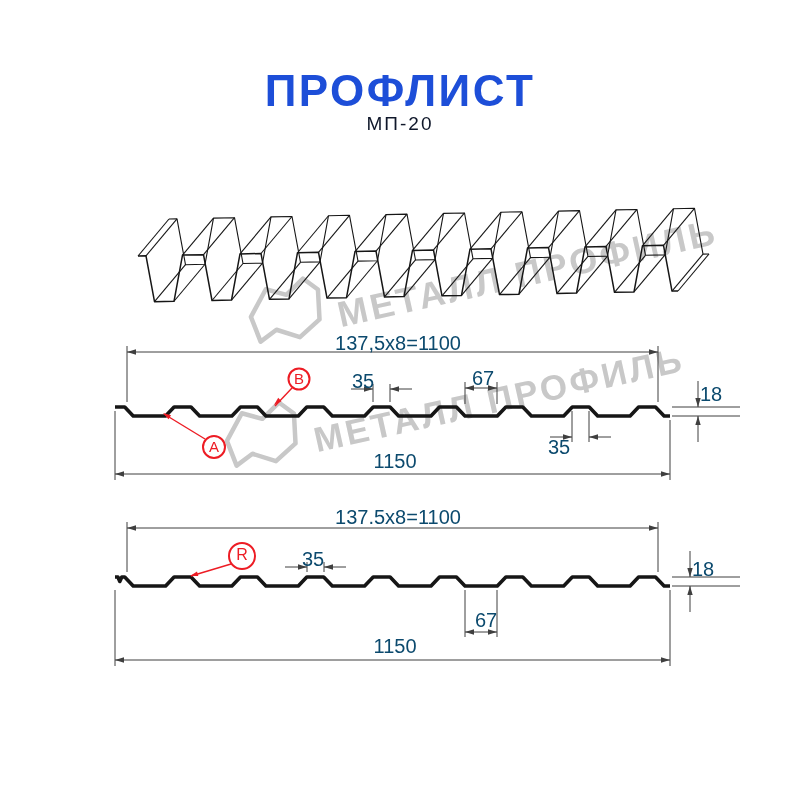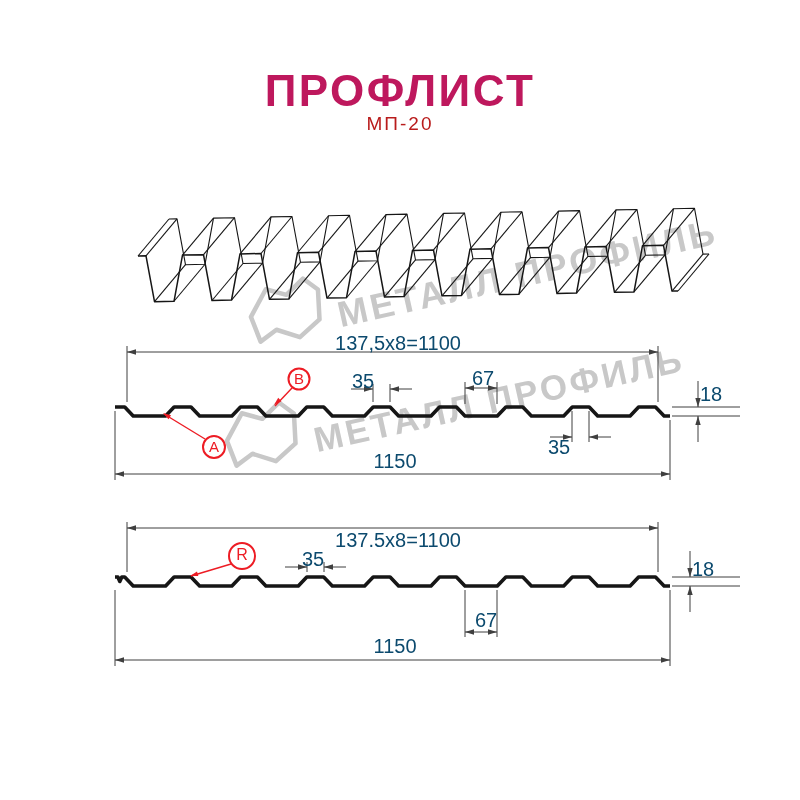--- a/index.html
+++ b/index.html
@@ -1,21 +1,21 @@
 <!DOCTYPE html>
 <html><head>
 <meta charset="utf-8">
 <style>
   html,body{margin:0;padding:0;background:#ffffff;}
   #stage{position:relative;width:800px;height:800px;background:#fff;overflow:hidden;
          font-family:"Liberation Sans",sans-serif;}
   .title{position:absolute;left:0;top:66px;width:800px;text-align:center;
-         font-size:44px;font-weight:bold;letter-spacing:2.5px;color:#be185d;z-index:3;}
+         font-size:44px;font-weight:bold;letter-spacing:2.5px;color:#1d4ed8;z-index:3;}
   .subtitle{position:absolute;left:0;top:113px;width:800px;text-align:center;
-         font-size:19px;letter-spacing:2px;color:#b91c1c;z-index:3;}
+         font-size:19px;letter-spacing:2px;color:#0f172a;z-index:3;}
   .footer{position:absolute;left:0;top:705px;width:800px;text-align:center;
          font-size:18px;letter-spacing:0.5px;color:#333;z-index:3;}
   .wm{position:absolute;display:flex;align-items:flex-end;z-index:1;
       transform:rotate(-12.5deg);transform-origin:0 100%;color:#c8c8c8;}
   .wm .wm-text{font-size:36px;font-weight:bold;letter-spacing:3px;white-space:nowrap;
       line-height:0.95;margin-left:10px;}
   .wm1{left:252px;top:288px;}
   .wm2{left:228px;top:412px;}
   .wm2 .wm-text{font-size:35px;}
   #linework{position:absolute;left:0;top:0;z-index:2;pointer-events:none;}
@@ -164,20 +164,20 @@
 
   <span class="dim" style="left:398px;top:343px">137,5x8=1100</span>
   <span class="dim" style="left:363px;top:381px">35</span>
   <span class="dim" style="left:483px;top:378px">67</span>
   <span class="dim" style="left:559px;top:447px">35</span>
   <span class="dim" style="left:711px;top:394px">18</span>
   <span class="dim" style="left:395px;top:461px">1150</span>
   <span class="marker" style="left:214px;top:447px">A</span>
   <span class="marker" style="left:299px;top:379px">B</span>
 
-  <span class="dim" style="left:398px;top:540px">137.5x8=1100</span>
+  <span class="dim" style="left:398px;top:517px">137.5x8=1100</span>
   <span class="dim" style="left:313px;top:559px">35</span>
   <span class="dim" style="left:486px;top:620px">67</span>
   <span class="dim" style="left:703px;top:569px">18</span>
   <span class="dim" style="left:395px;top:646px">1150</span>
   <span class="marker" style="left:242px;top:556px;font-size:16px">R</span>
 
 </div>
 
 </body></html>

